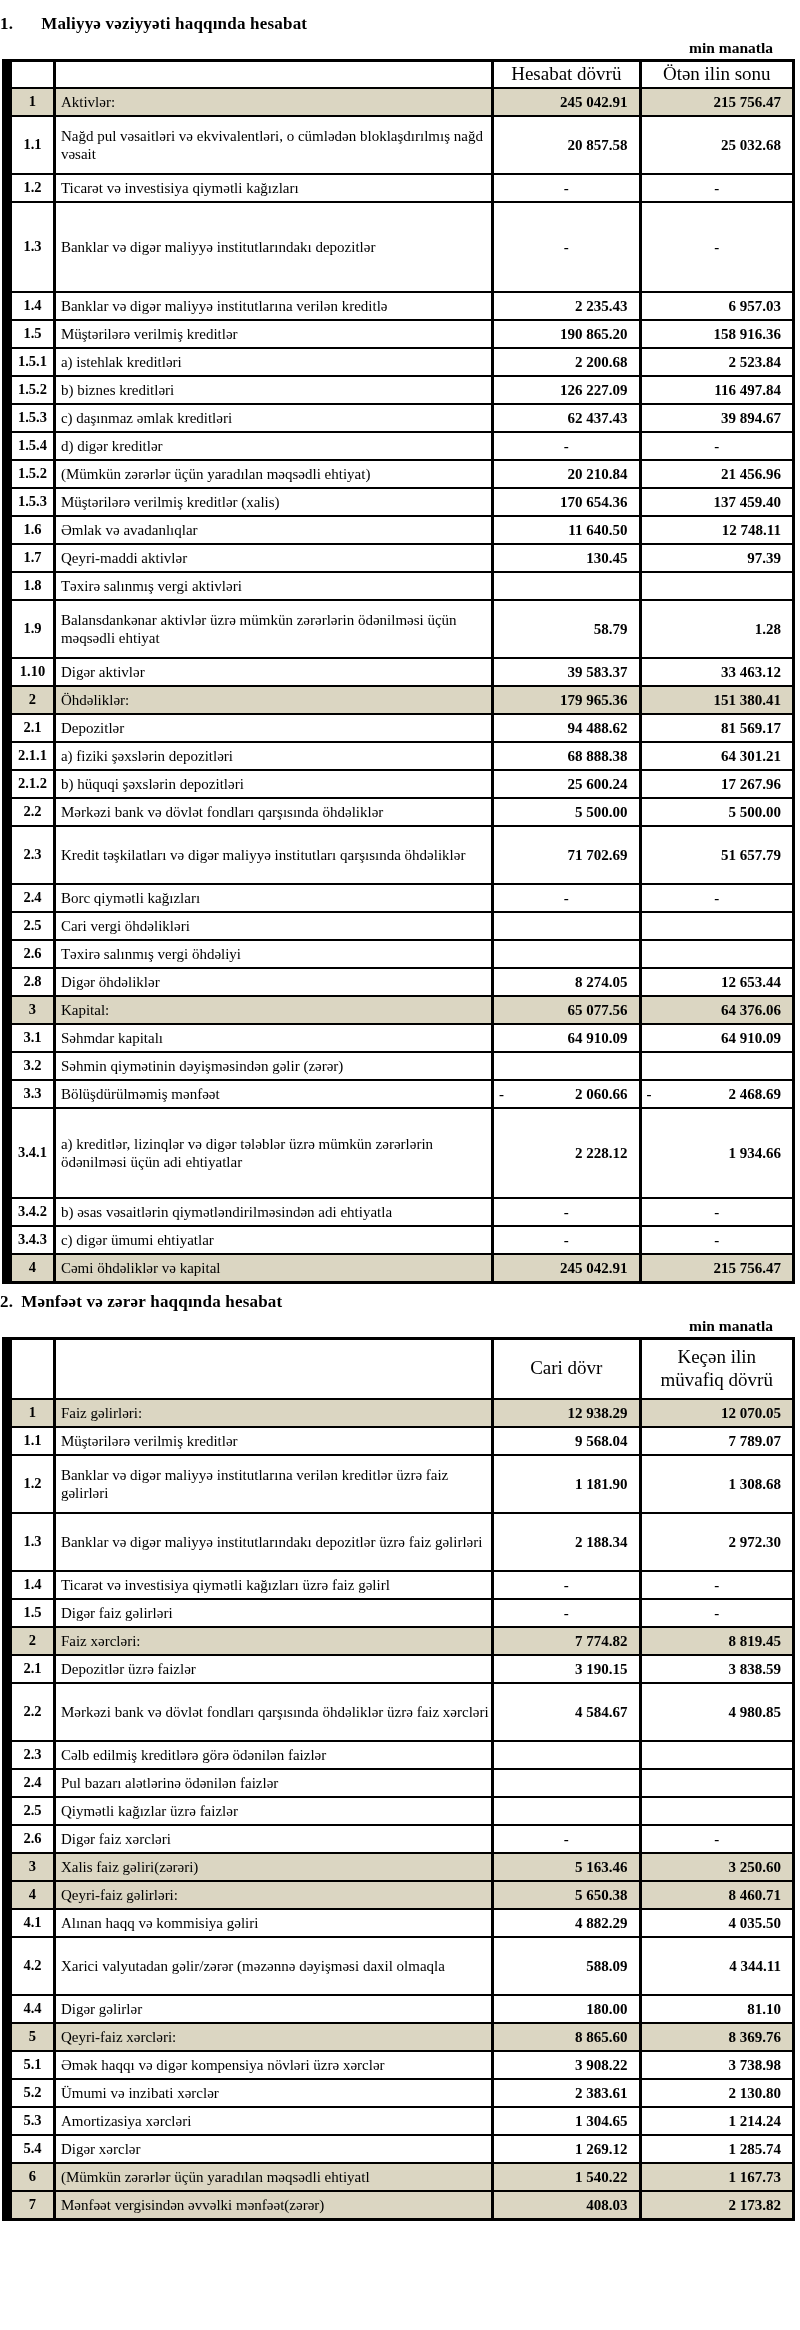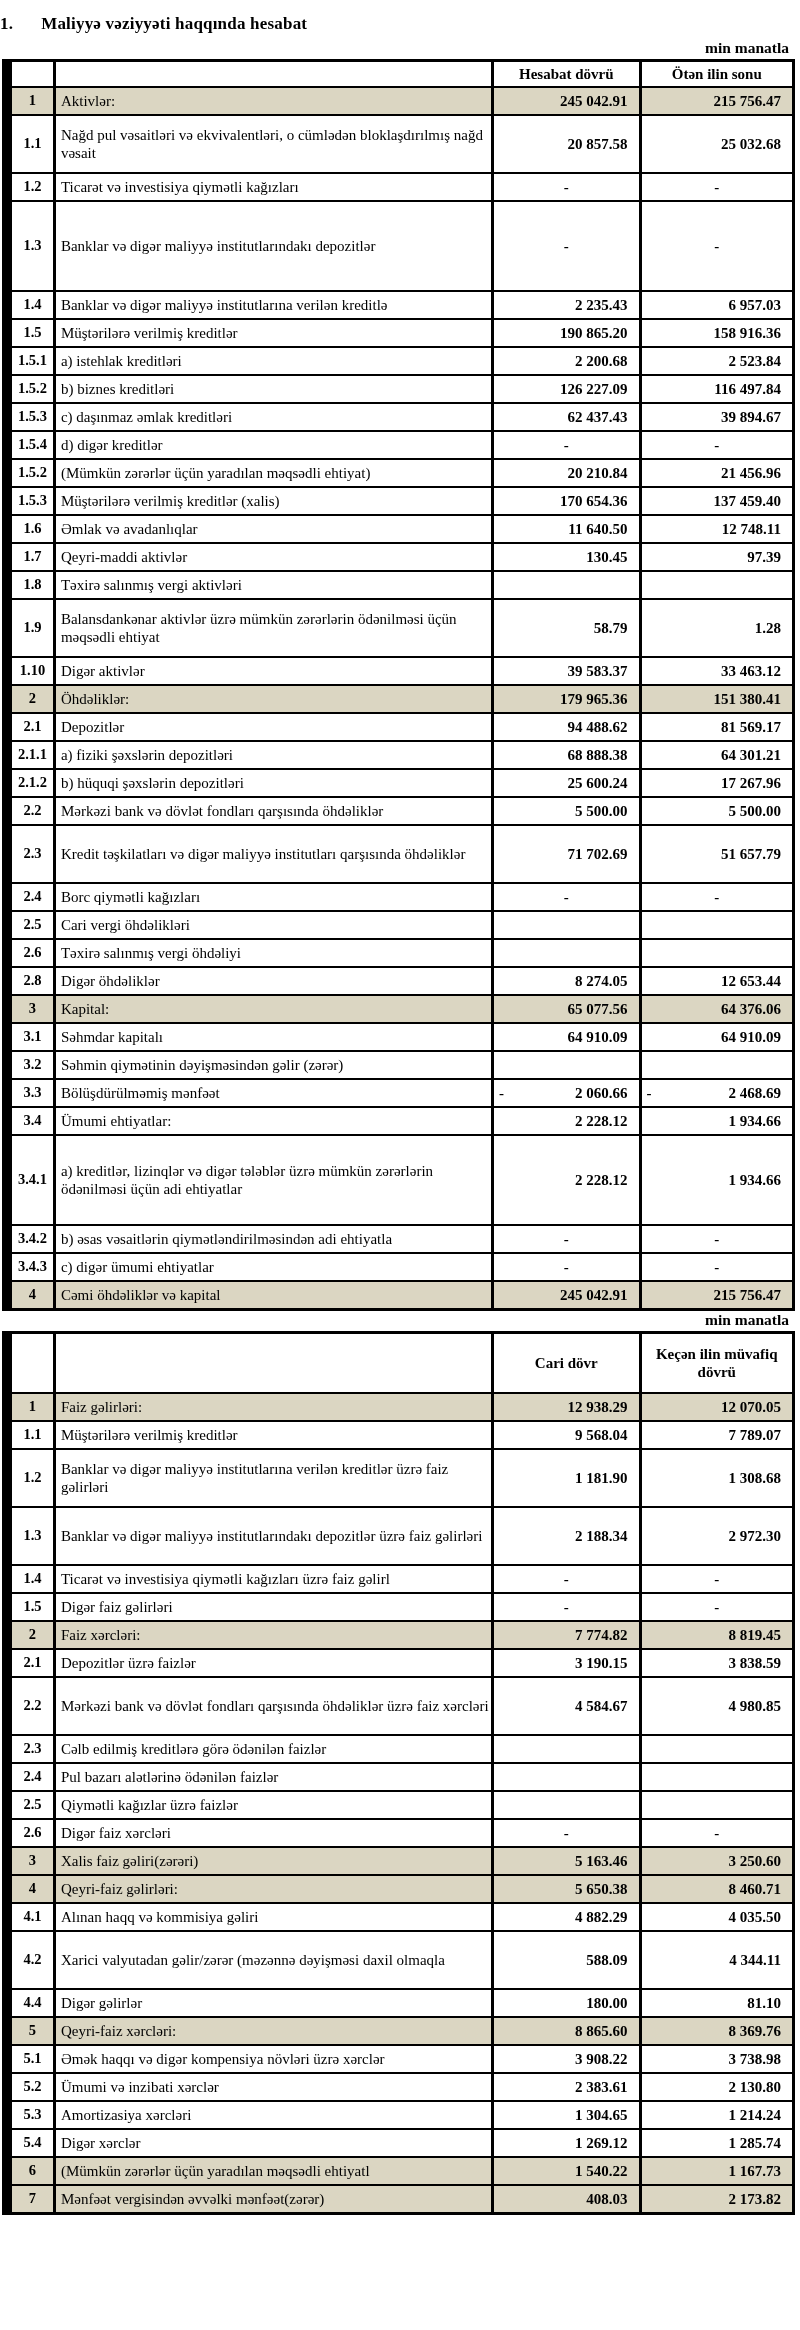--- a/index.html
+++ b/index.html
@@ -10,34 +10,34 @@
   }
   .sheet{padding-top:6px;}
   .rpt-title{
     text-align:left;font-weight:bold;font-size:17px;
     margin:8px 0 5px 0;letter-spacing:.2px;
   }
   .sec-1 .rpt-num{margin-right:28px;}
   .sec-2 .rpt-num{margin-right:8px;}
   .unit-label{
     text-align:right;font-weight:bold;font-size:15.5px;
-    padding-right:11px;margin:0 0 2px 0;
+    padding-right:11px;margin:0 16px 2px 0;
   }
   table.fin-table{
     border-collapse:collapse;table-layout:fixed;
     width:793px;margin-left:2px;
     border:3px solid #000;border-left:10px solid #000;
   }
   col.c-num{width:47px;}
   col.c-label{width:434px;}
   col.c-v1{width:146px;}
   col.c-v2{width:152px;}
   th,td{border:2px solid #000;vertical-align:middle;padding:1px 3px;}
   td.c-label,th.c-label,td.c-val,th.c-val{border-left-width:3px;}
-  thead th{font-weight:bold;text-align:center;font-size:15px;line-height:1.2;margin-top:36px;}
+  thead th{font-weight:normal;text-align:center;font-size:19px;line-height:1.2;margin-top:36px;}
   .t-0 thead th{height:22px;}
   .t-1 thead th{height:56px;}
   td{height:24px;font-size:15px;line-height:1.2;}
   td.c-num{text-align:center;font-weight:bold;padding:1px 2px;font-size:14.5px;}
   td.c-label{padding:1px 2px 1px 5px;}
   td.c-val{font-weight:bold;text-align:right;padding-right:11px;}
   tr.r-s td{background:#dbd6c2;}
   tr.r-s td.c-label{font-weight:normal;}
   tr.r-m td{height:54px;}
   tr.r-T td{height:86px;}
@@ -248,26 +248,20 @@
             <td class="c-label">Səhmin qiymətinin dəyişməsindən gəlir (zərər)</td>
             <td class="c-val"></td>
             <td class="c-val"></td>
           </tr>
           <tr class="r-n">
             <td class="c-num">3.3</td>
             <td class="c-label">Bölüşdürülməmiş mənfəət</td>
             <td class="c-val neg"><span class="minus">-</span>2 060.66</td>
             <td class="c-val neg"><span class="minus">-</span>2 468.69</td>
           </tr>
-          <tr>
-            <td class="c-num">3.4</td>
-            <td class="c-label">Ümumi ehtiyatlar:</td>
-            <td class="c-val">2 228.12</td>
-            <td class="c-val">1 934.66</td>
-          </tr>
           <tr class="r-m r-T">
             <td class="c-num">3.4.1</td>
             <td class="c-label">a) kreditlər, lizinqlər və digər tələblər üzrə mümkün zərərlərin ödənilməsi üçün adi ehtiyatlar</td>
             <td class="c-val">2 228.12</td>
             <td class="c-val">1 934.66</td>
           </tr>
           <tr class="r-c">
             <td class="c-num">3.4.2</td>
             <td class="c-label">b) əsas vəsaitlərin qiymətləndirilməsindən adi ehtiyatla</td>
             <td class="c-val dash">-</td>
@@ -283,20 +277,21 @@
             <td class="c-num">4</td>
             <td class="c-label">Cəmi öhdəliklər və kapital</td>
             <td class="c-val">245 042.91</td>
             <td class="c-val">215 756.47</td>
           </tr>
         </tbody>
     </table>
   </section>
 
   <section class="report sec-2">
+    <div class="rpt-title"><span class="rpt-num">2.</span><span>Mənfəət və zərər haqqında hesabat</span></div>
     <div class="unit-label">min manatla</div>
     <table class="fin-table t-1">
       <colgroup>
         <col class="c-num">
           <col class="c-label">
           <col class="c-v1">
           <col class="c-v2">
       </colgroup>
       <thead>
         <tr>

